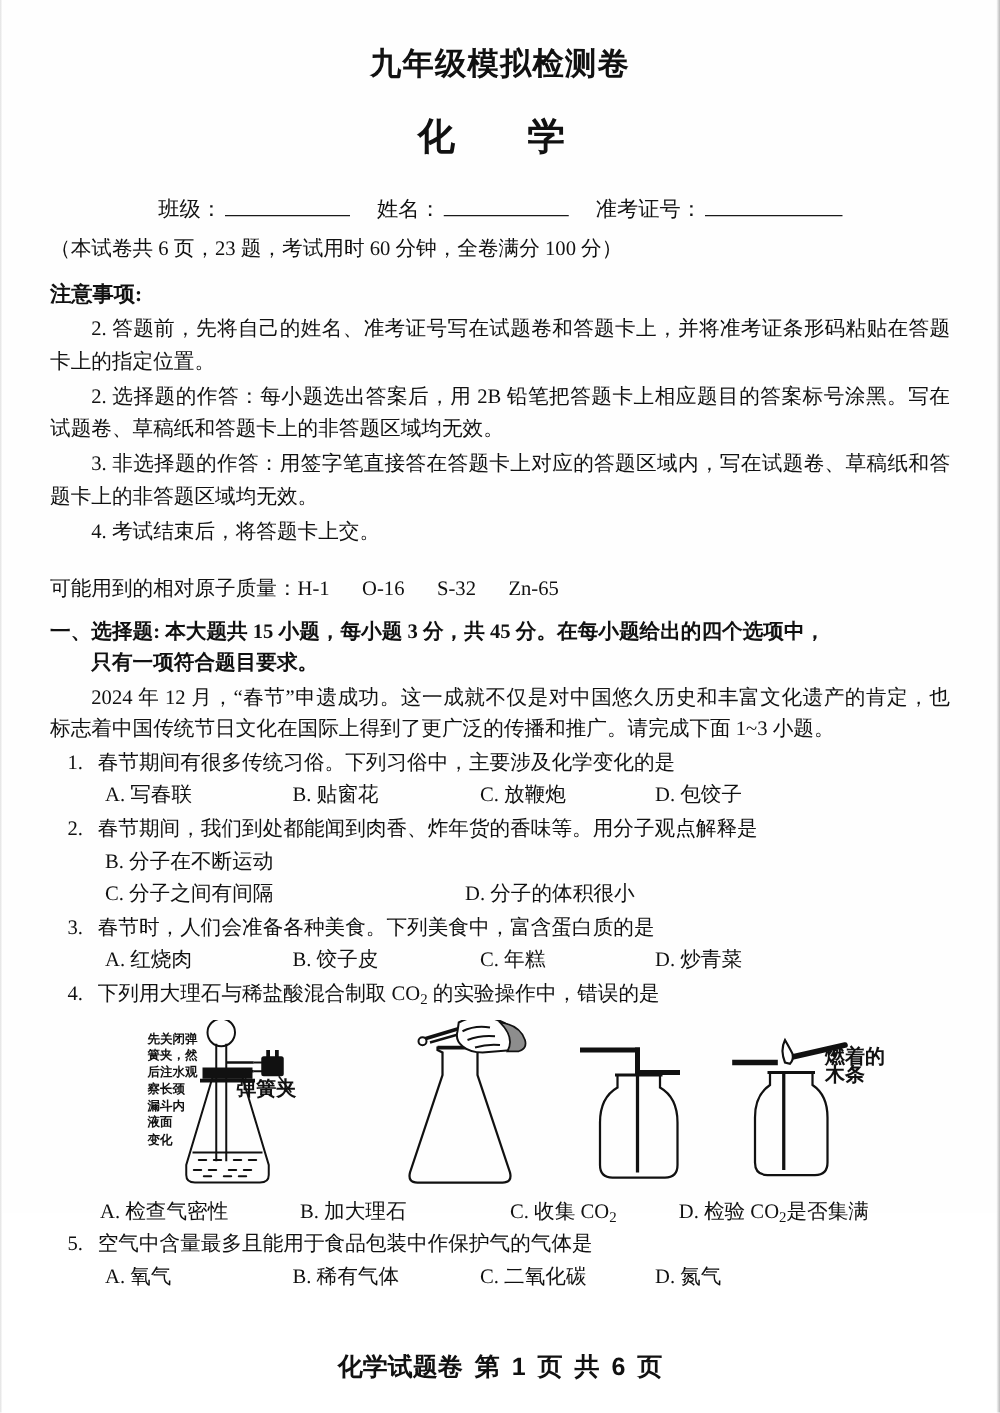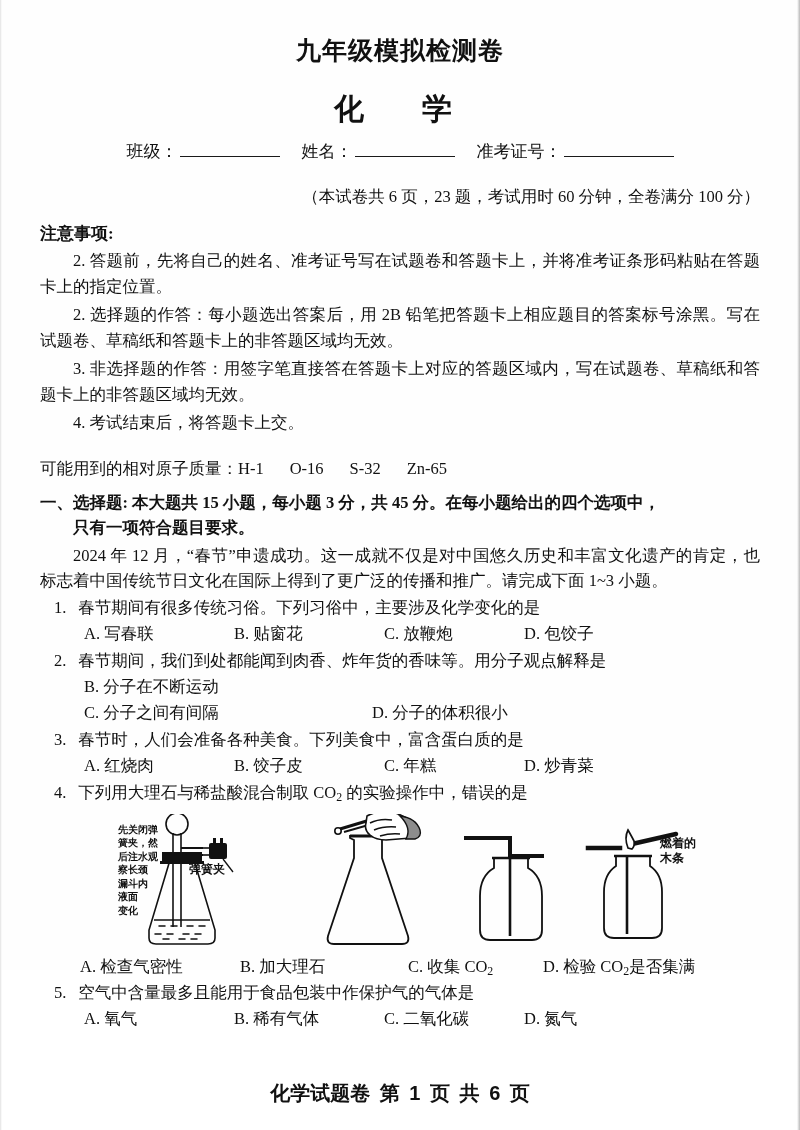--- a/index.html
+++ b/index.html
@@ -45,40 +45,40 @@
     text-align: center;
     font-size: 30px;
     font-weight: bold;
     letter-spacing: 14px;
     margin-top: 22px;
     font-family: "Liberation Sans", sans-serif;
   }
 
   
   .id-line {
-    margin-top: 10px;
+    margin-top: 26px;
     font-size: 17px;
     text-align: center;
     white-space: nowrap;
   }
   .id-line .fld { margin-right: 2px; }
   .blank {
     display: inline-block;
     border-bottom: 1.3px solid #1a1a1a;
     vertical-align: baseline;
   }
   .b1 { width: 100px; }
   .b2 { width: 100px; }
   .b3 { width: 110px; }
   .gap-a { display:inline-block; width: 22px; }
 
   .paper-meta {
-    text-align: right;
-    font-size: 16.5px;
-    margin-top: 23px;
+    text-align: left;
+    font-size: 16.5px;
+    margin-top: 9px;
   }
 
   
   .notice-head {
     font-size: 17px;
     font-weight: bold;
     margin-top: 14px;
   }
   .para {
     font-size: 16.5px;
@@ -151,21 +151,21 @@
     font-size: 10px;
     line-height: 13.5px;
     font-weight: bold;
     font-family: "Liberation Sans", sans-serif;
     color: #111;
     white-space: pre-line;
     margin-left: 29px;
   }
   .lbl {
     position: absolute;
-    font-size: 12px;
+    font-size: 16px;
     line-height: 15px;
     font-weight: bold;
     font-family: "Liberation Sans", sans-serif;
     white-space: pre-line;
   }
 
   .optrow {
     font-size: 16.5px;
     padding-left: 40px;
     display: flex;

